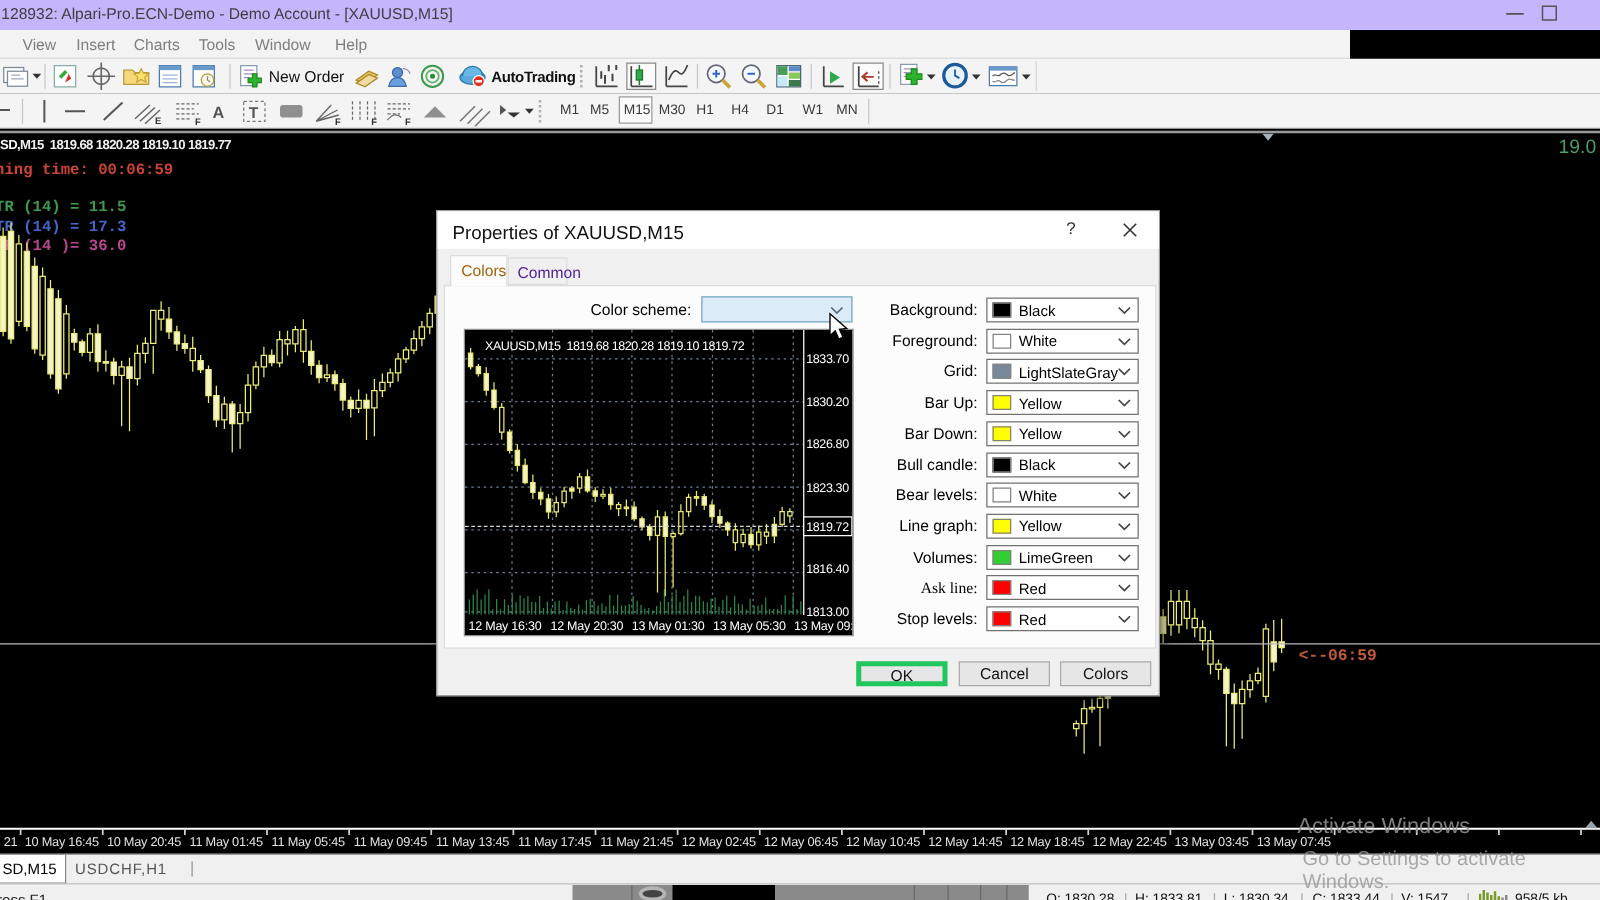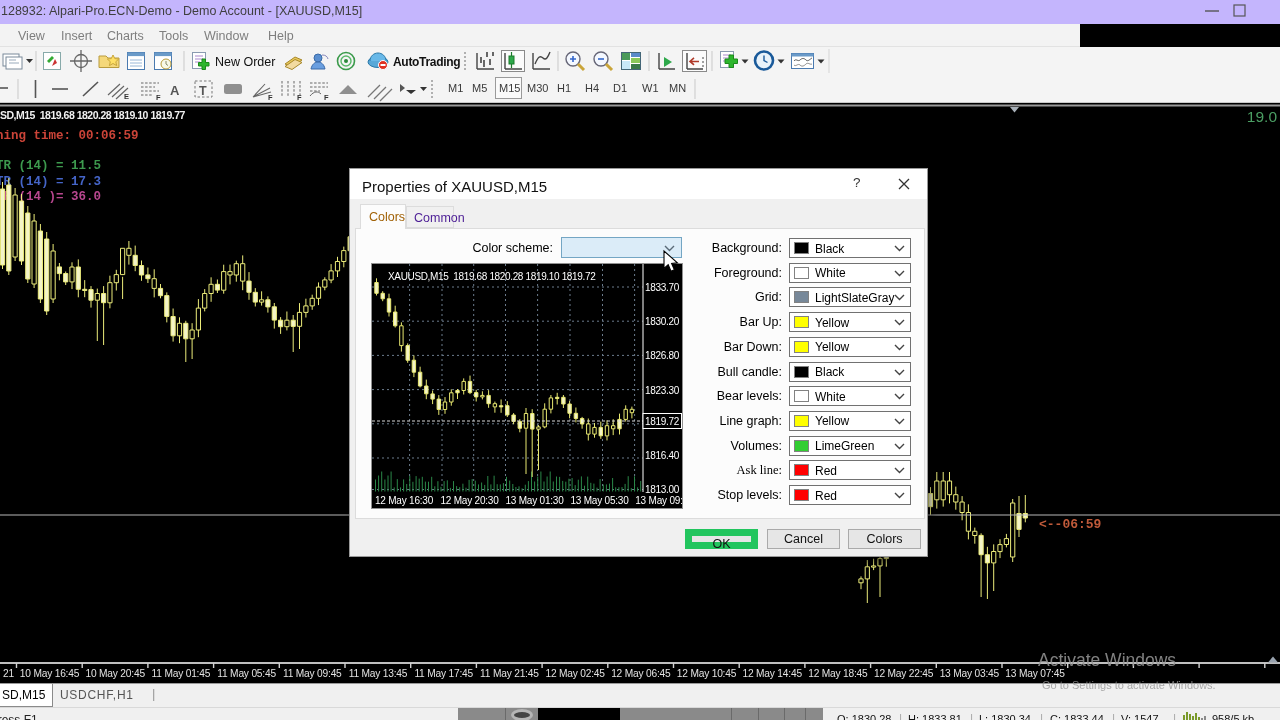--- a/index.html
+++ b/index.html
@@ -15,21 +15,21 @@
 .tabpage { position:absolute; left:5px; top:59px; width:570px; height:291px; background:#fcfcfc; border:1px solid #dcdcdc; }
 .combo { position:absolute; width:122px; height:20px; background:#fff; border:1px solid #717171; }
 .combo .sw { position:absolute; left:4px; top:3px; width:15px; height:12px; border:1px solid #828282; }
 .combo .tx { position:absolute; left:25px; top:2.5px; font-size:12px; color:#000; }
 .combo svg { position:absolute; right:5px; top:6px; }
 .clabel { position:absolute; font-size:12.5px; color:#000; text-align:right; width:120px; }
 .btn { position:absolute; width:73px; height:20px; background:#e6e6e6; border:1px solid #aaa; font-size:12.5px; color:#111; text-align:center; line-height:18px; }
 .tabbar { left:0; top:683px; width:1280px; height:24px; background:#f0f0f0; border-top:1px solid #9a9a9a; }
 .statusbar { left:0; top:707px; width:1280px; height:13px; background:#f0f0f0; border-top:1px solid #d9d9d9; overflow:hidden; }
 .wm1 { left:1038px; top:650px; font-size:17.5px; color:rgba(150,150,150,0.85); z-index:30; }
-.wm2 { left:1042px; top:679px; font-size:11px; color:rgba(150,150,150,0.8); z-index:30; }
+.wm2 { left:1042px; top:679px; font-size:16px; color:rgba(150,150,150,0.8); z-index:30; }
 </style></head>
 <body>
 
 <div class="abs titlebar">
   <span style="position:absolute;left:1px;top:4px;font-size:12.5px;color:#3f3f3f;">128932: Alpari-Pro.ECN-Demo - Demo Account - [XAUUSD,M15]</span>
   <svg style="position:absolute;left:1200px;top:0" width="60" height="22">
       <path d="M5 11h14" stroke="#555" stroke-width="1.4"></path>
       <rect x="34" y="5" width="11" height="11" fill="none" stroke="#555" stroke-width="1.2"></rect>
     </svg>
 </div>
@@ -361,21 +361,21 @@
       </svg>
   </div>
   <span class="clabel" style="left:312px;top:319.0px;">Stop levels:</span>
   <div class="combo" style="left:439px;top:316.0px;">
     <div class="sw" style="background:#ff0000;"></div>
       <span class="tx">Red</span>
     <svg width="11" height="7">
         <path d="M1 1l4.5 4.5L10 1" stroke="#444" stroke-width="1.4" fill="none"></path>
       </svg>
   </div>
-  <div class="btn" style="left:335px;top:360px;border:7px solid #22c55e;line-height:16px;">OK</div>
+  <div class="btn" style="left:335px;top:360px;border:4px solid #22c55e;line-height:16px;">OK</div>
   <div class="btn" style="left:417px;top:360px;">Cancel</div>
   <div class="btn" style="left:498px;top:360px;">Colors</div>
 </div>
 
 <svg class="abs" style="left:660px;top:249px;z-index:40" width="24" height="26">
     <path d="M4 2v17.5l4.2-3.8 2.8 6.6 3.4-1.5-2.8-6.4 5.8-.6z" fill="#fff" stroke="#000" stroke-width="1.1"></path>
   </svg>
 
 <div class="abs tabbar">
   <div style="position:absolute;left:-6px;top:0px;width:59px;height:23px;background:#fff;border:1px solid #8a8a8a;border-top:none;"></div>

